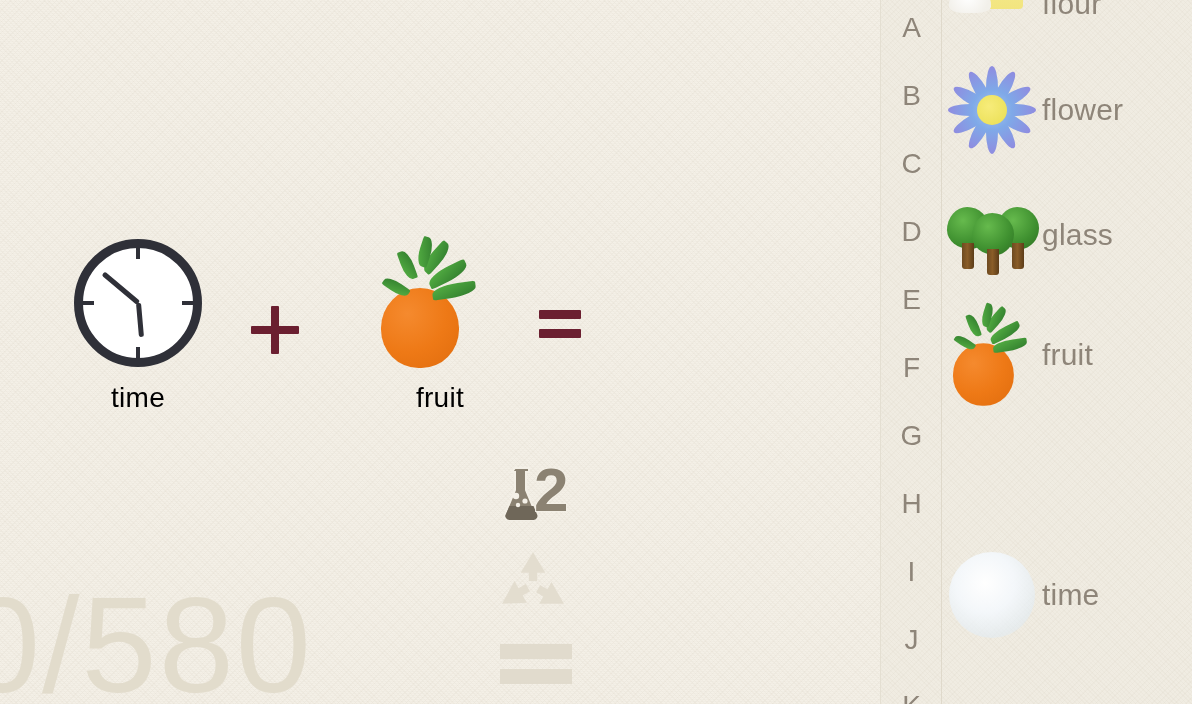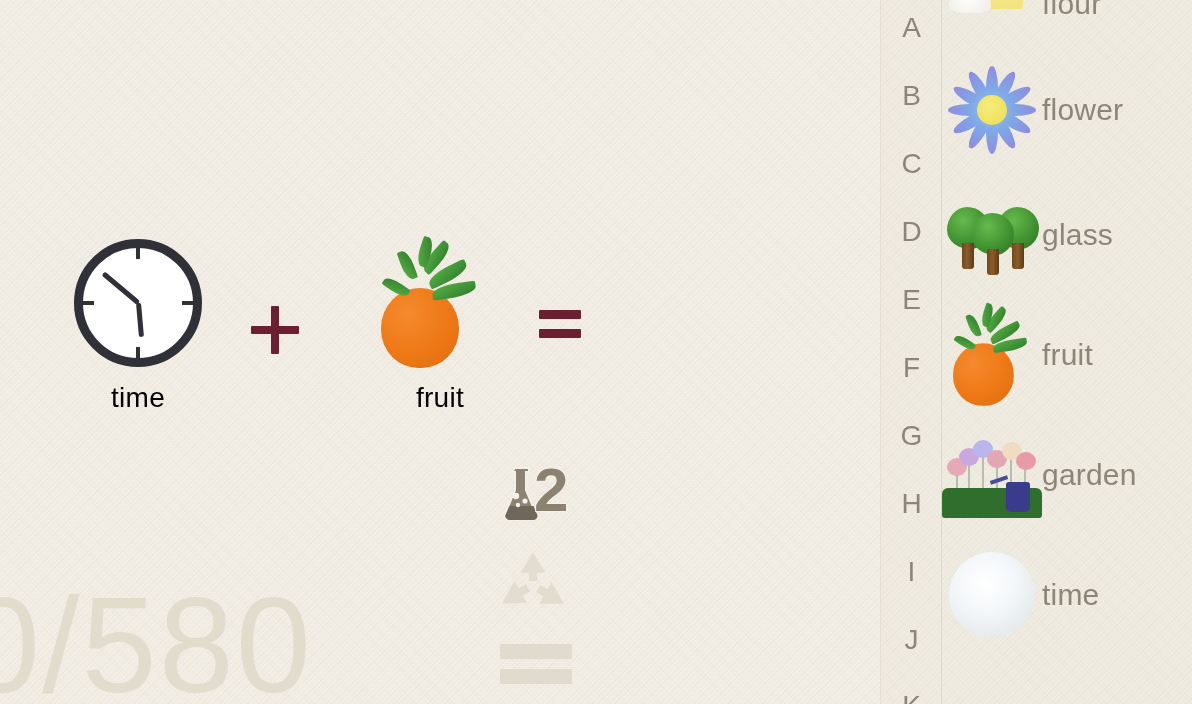--- a/index.html
+++ b/index.html
@@ -653,41 +653,20 @@
           <div class="leaf l2"></div>
           <div class="leaf l3"></div>
           <div class="leaf l4"></div>
           <div class="leaf l5"></div>
           <div class="leaf l6"></div>
         </div>
       </div>
       <div class="el-label">fruit</div>
     </div>
 
-    <div class="element-row" style="top:415px;">
-      <div class="el-icon">
-        <div class="ico-garden">
-          <div class="stem" style="left:14px; height:38px;"></div>
-          <div class="stem" style="left:26px; height:46px;"></div>
-          <div class="stem" style="left:40px; height:52px;"></div>
-          <div class="stem" style="left:54px; height:44px;"></div>
-          <div class="stem" style="left:68px; height:50px;"></div>
-          <div class="stem" style="left:82px; height:42px;"></div>
-          <div class="bloom" style="left:5px;  top:26px; background:#e7a9b6;"></div>
-          <div class="bloom" style="left:17px; top:16px; background:#c8a8df;"></div>
-          <div class="bloom" style="left:31px; top:8px;  background:#b8b6ea;"></div>
-          <div class="bloom" style="left:45px; top:18px; background:#e2a6b5;"></div>
-          <div class="bloom" style="left:60px; top:10px; background:#f0dcc0;"></div>
-          <div class="bloom" style="left:74px; top:20px; background:#e79aa8;"></div>
-          <div class="grass"></div>
-          <div class="can"></div>
-        </div>
-      </div>
-      <div class="el-label">garden</div>
-    </div>
 
     <div class="element-row" style="top:535px;">
       <div class="el-icon">
         <div class="ico-glass"></div>
       </div>
       <div class="el-label">time</div>
     </div>
 
   </div>
 </div>

